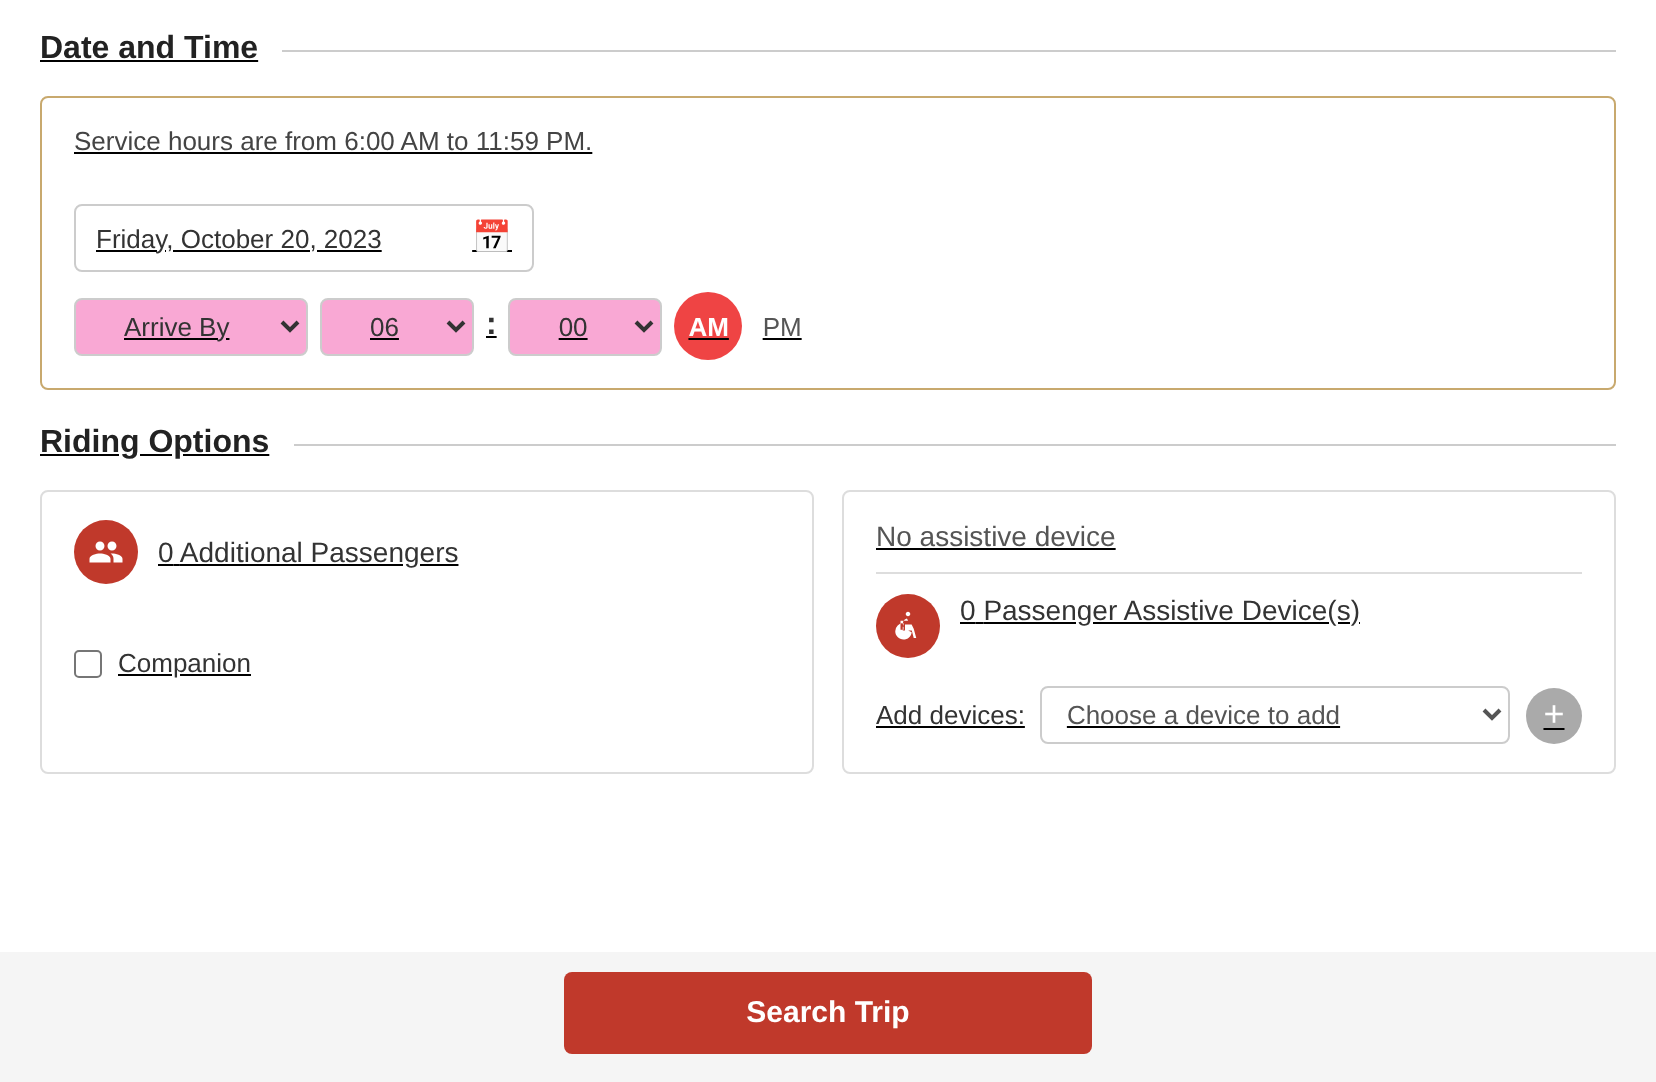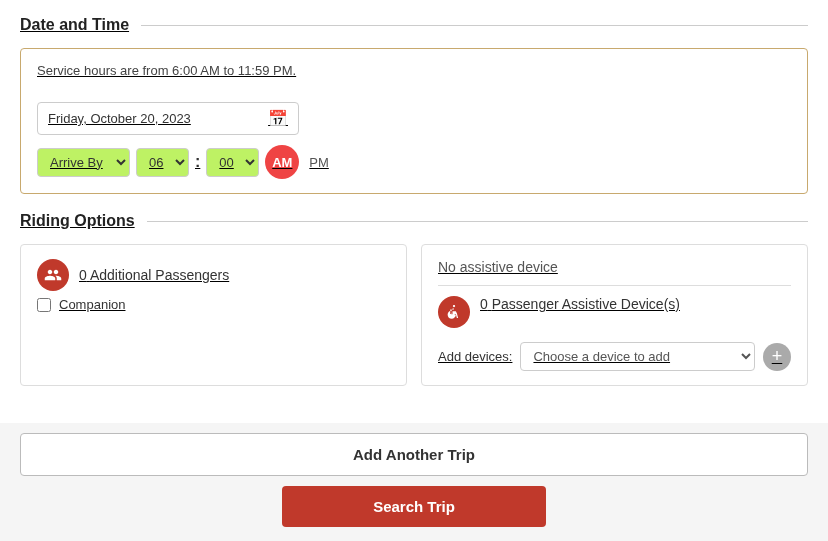--- a/index.html
+++ b/index.html
@@ -50,43 +50,43 @@
       display: flex;
       align-items: center;
       margin-bottom: 10px;
     }
     .date-input {
       border: 1px solid #ccc;
       border-radius: 4px;
       padding: 6px 10px;
       font-size: 13px;
       color: #333;
-      width: 262px;
+      width: 230px;
       display: flex;
       align-items: center;
       justify-content: space-between;
     }
     .calendar-icon {
       color: #555;
       font-size: 16px;
       cursor: pointer;
     }
     .time-row {
       display: flex;
       align-items: center;
       gap: 6px;
     }
     .arrive-select {
       border: 1px solid #ccc;
       border-radius: 4px;
-      padding: 5px 8px;
-      font-size: 13px;
-      color: #333;
-      cursor: pointer;
-      background: #bef264;
+      padding: 5px 20px;
+      font-size: 13px;
+      color: #333;
+      cursor: pointer;
+      background: #f9a8d4;
     }
     .colon {
       font-size: 16px;
       font-weight: bold;
       color: #333;
     }
     .am-pm-group {
       display: flex;
       align-items: center;
       gap: 4px;
@@ -119,21 +119,21 @@
     }
     .riding-card {
       border: 1px solid #ddd;
       border-radius: 4px;
       padding: 14px 16px;
     }
     .passengers-row {
       display: flex;
       align-items: center;
       gap: 10px;
-      margin-bottom: 6px;
+      margin-bottom: 32px;
     }
     .icon-circle {
       width: 32px;
       height: 32px;
       background: #c0392b;
       border-radius: 50%;
       display: flex;
       align-items: center;
       justify-content: center;
       color: #fff;
@@ -337,15 +337,14 @@
           <option>Walker</option>
           <option>Cane</option>
         </select>
         <button class="plus-btn">+</button>
       </div>
     </div>
   </div>
 </div>
 
 <div class="bottom-section">
-  <button class="add-trip-btn">Add Another Trip</button>
   <button class="search-trip-btn">Search Trip</button>
 </div>
 
 </body></html>

